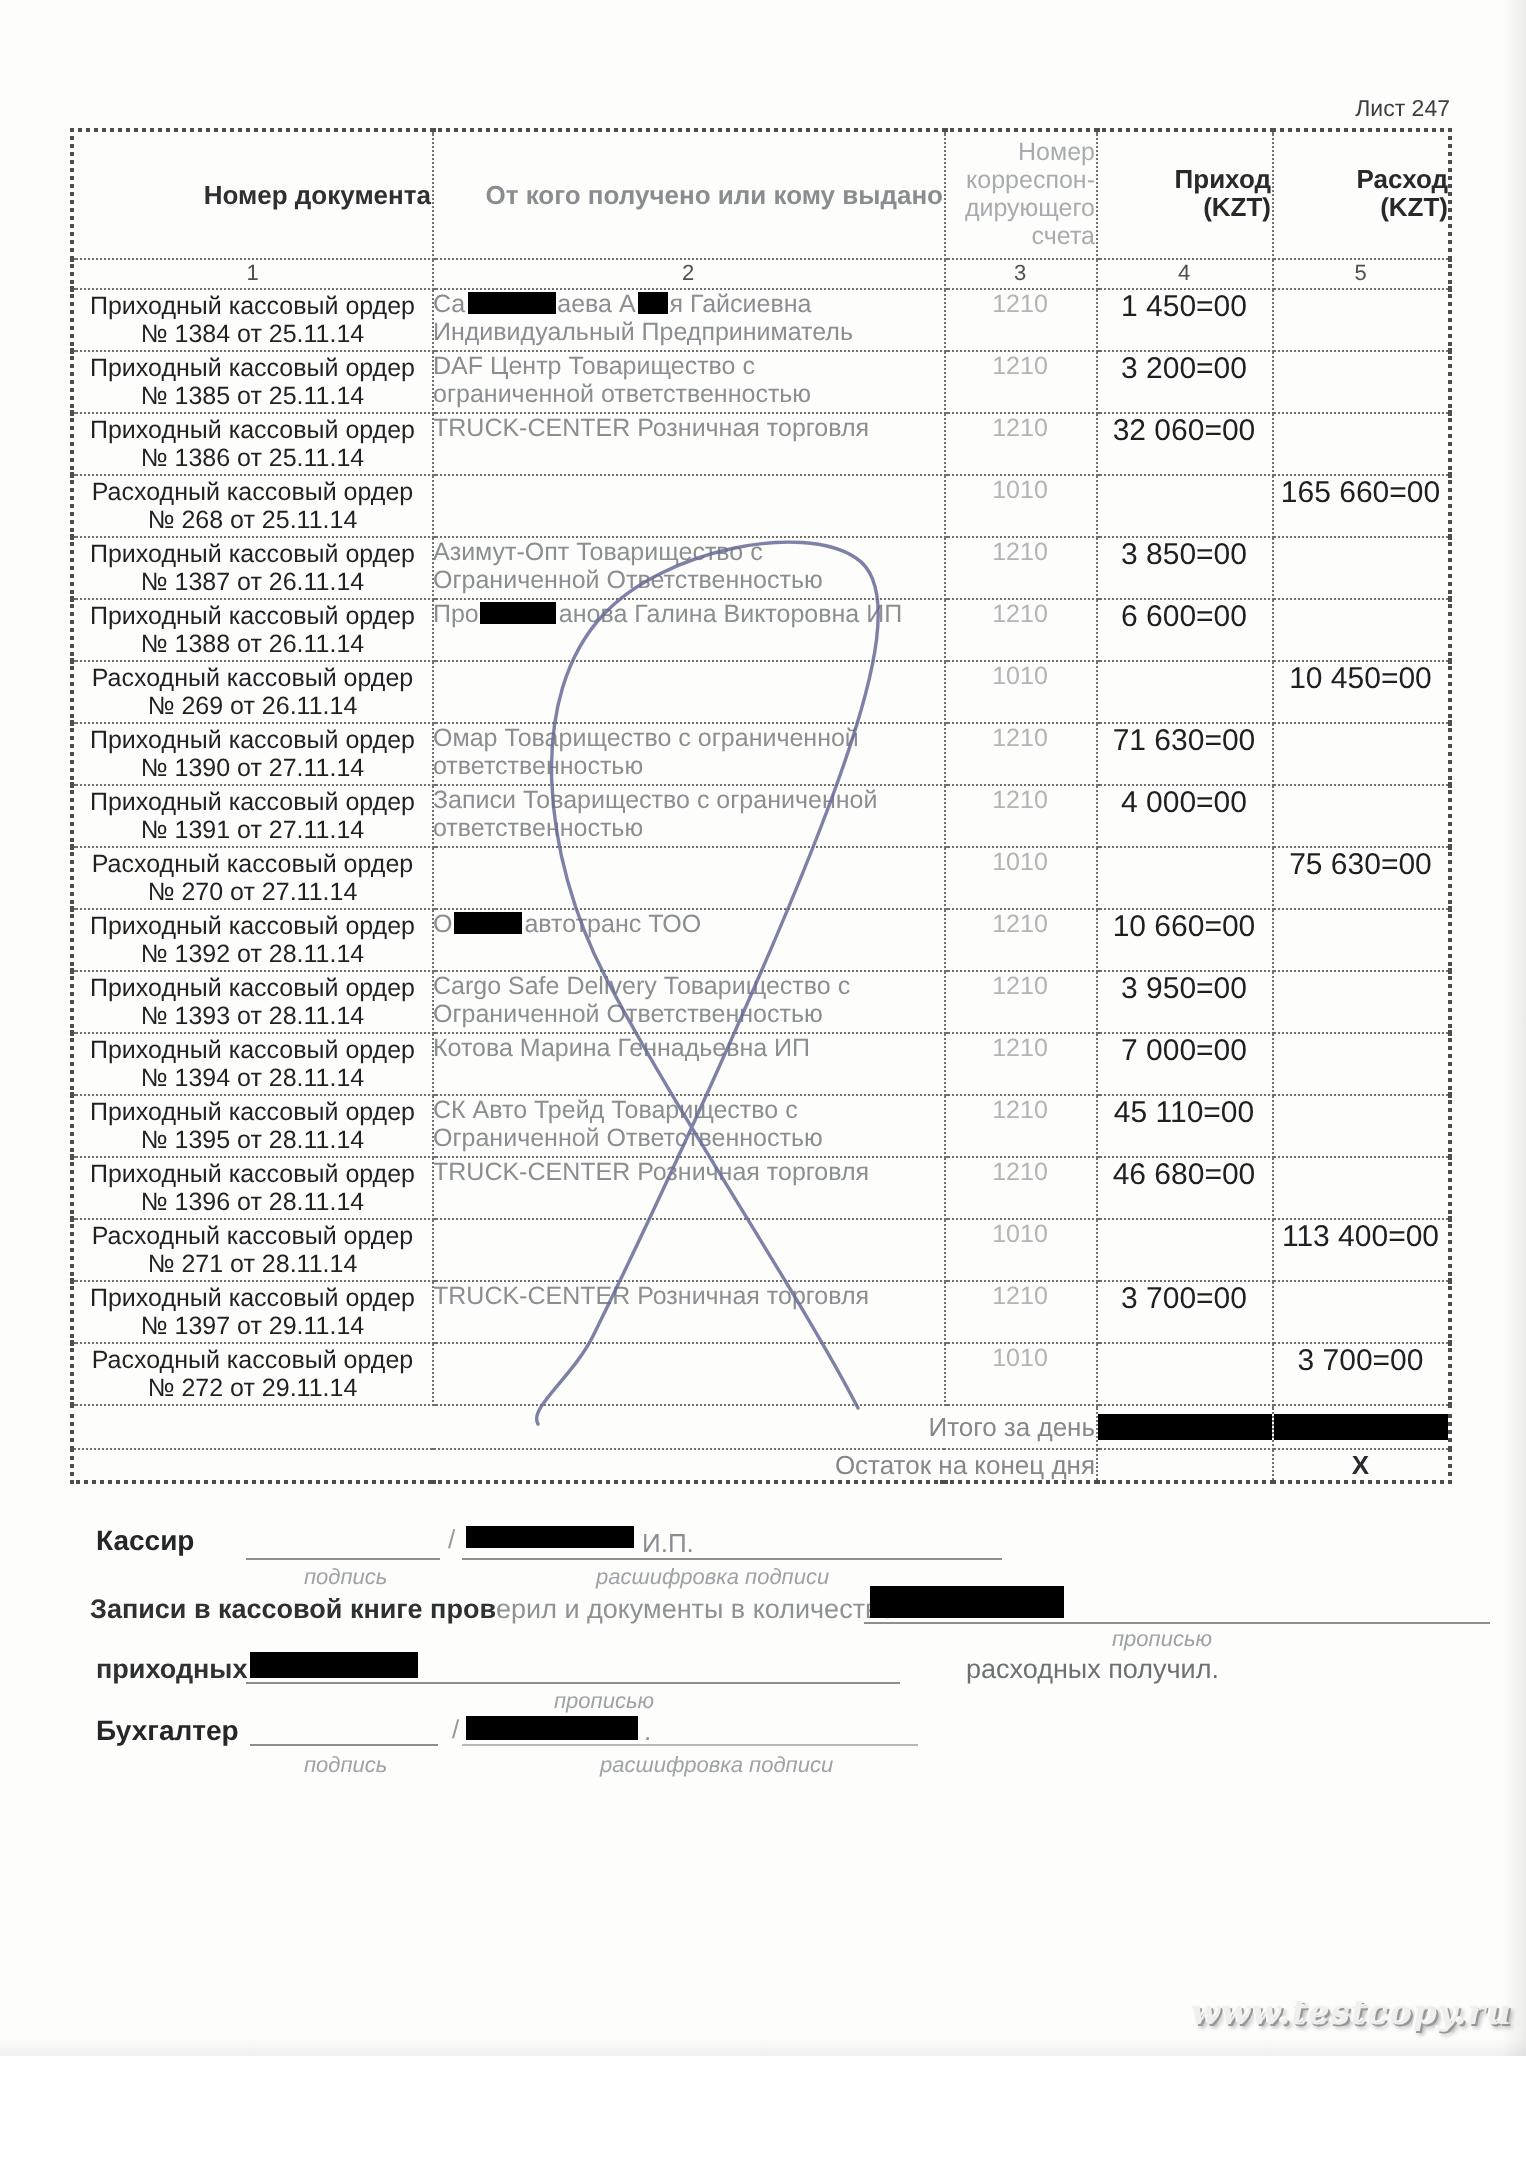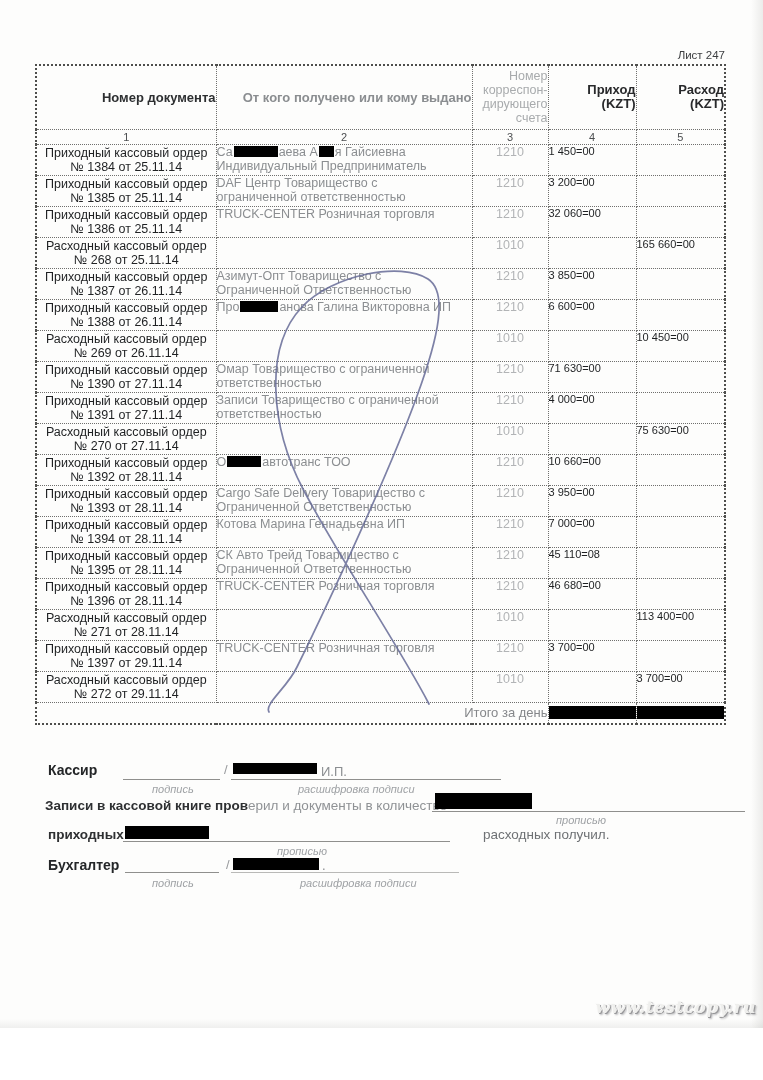--- a/index.html
+++ b/index.html
@@ -44,22 +44,22 @@
   }
   td.from-cell {
     text-align:left; vertical-align:top; padding:1px 3px 0 4px;
     font-size:12.5px; line-height:14.5px; color:#8b8e91;
   }
   td.acct-cell {
     text-align:center; vertical-align:top; padding-top:2px;
     font-size:12.5px; color:#b2b4b6;
   }
   td.amt-cell {
-    text-align:left; vertical-align:top; padding:2px 5px 0 0;
-    font-size:11px; color:#1d1f21;
+    text-align:center; vertical-align:top; padding:2px 5px 0 0;
+    font-size:15px; color:#1d1f21;
   }
   .redact-inline {
     display:inline-block; height:11px; background:#000; vertical-align:middle;
     margin:0 1px 2px 1px;
   }
   tr.sum-row { height:22px; }
   tr.bal-row { height:17px; }
   td.sum-label {
     text-align:right; vertical-align:middle; padding-right:9px;
     font-size:13px; color:#85878a;
@@ -258,21 +258,21 @@
           <td class="amt-cell"></td>
         </tr>
         <tr class="data-row">
           <td class="doc-cell">Приходный кассовый ордер
 № 1395 от 28.11.14</td>
           <td class="from-cell">
             <div>СК Авто Трейд Товарищество с</div>
             <div>Ограниченной Ответственностью</div>
           </td>
           <td class="acct-cell">1210</td>
-          <td class="amt-cell">45 110=08</td>
+          <td class="amt-cell">45 110=00</td>
           <td class="amt-cell"></td>
         </tr>
         <tr class="data-row">
           <td class="doc-cell">Приходный кассовый ордер
 № 1396 от 28.11.14</td>
           <td class="from-cell">
             <div>TRUCK-CENTER Розничная торговля</div>
           </td>
           <td class="acct-cell">1210</td>
           <td class="amt-cell">46 680=00</td>
@@ -307,20 +307,25 @@
       </tbody>
     <tbody>
       <tr class="sum-row">
         <td colspan="3" class="sum-label">Итого за день</td>
         <td class="bar-cell">
             <div class="black-bar"></div>
           </td>
         <td class="bar-cell">
             <div class="black-bar"></div>
           </td>
+      </tr>
+      <tr class="bal-row">
+        <td colspan="3" class="sum-label">Остаток на конец дня</td>
+        <td></td>
+        <td class="x-cell">X</td>
       </tr>
     </tbody>
   </table>
 
   <svg class="pen" width="763" height="1080" viewBox="0 0 763 1080">
     <path d="M 429,704 C 399,646 338,556 303,489 C 271,428 263,348 302,307 C 332,275 401,261 428,279 C 448,292 439,336 417,396 C 391,468 329,602 297,667 C 287,688 264,704 269,712" fill="none" stroke="#666b96" stroke-width="1.7" stroke-linecap="round" opacity="0.85"></path>
   </svg>
 
   <div class="f-abs f-bold" style="left:48px; top:762px;">Кассир</div>
   <div class="f-abs sig-line" style="left:123px; top:760px; width:97px; height:19px;"></div>

